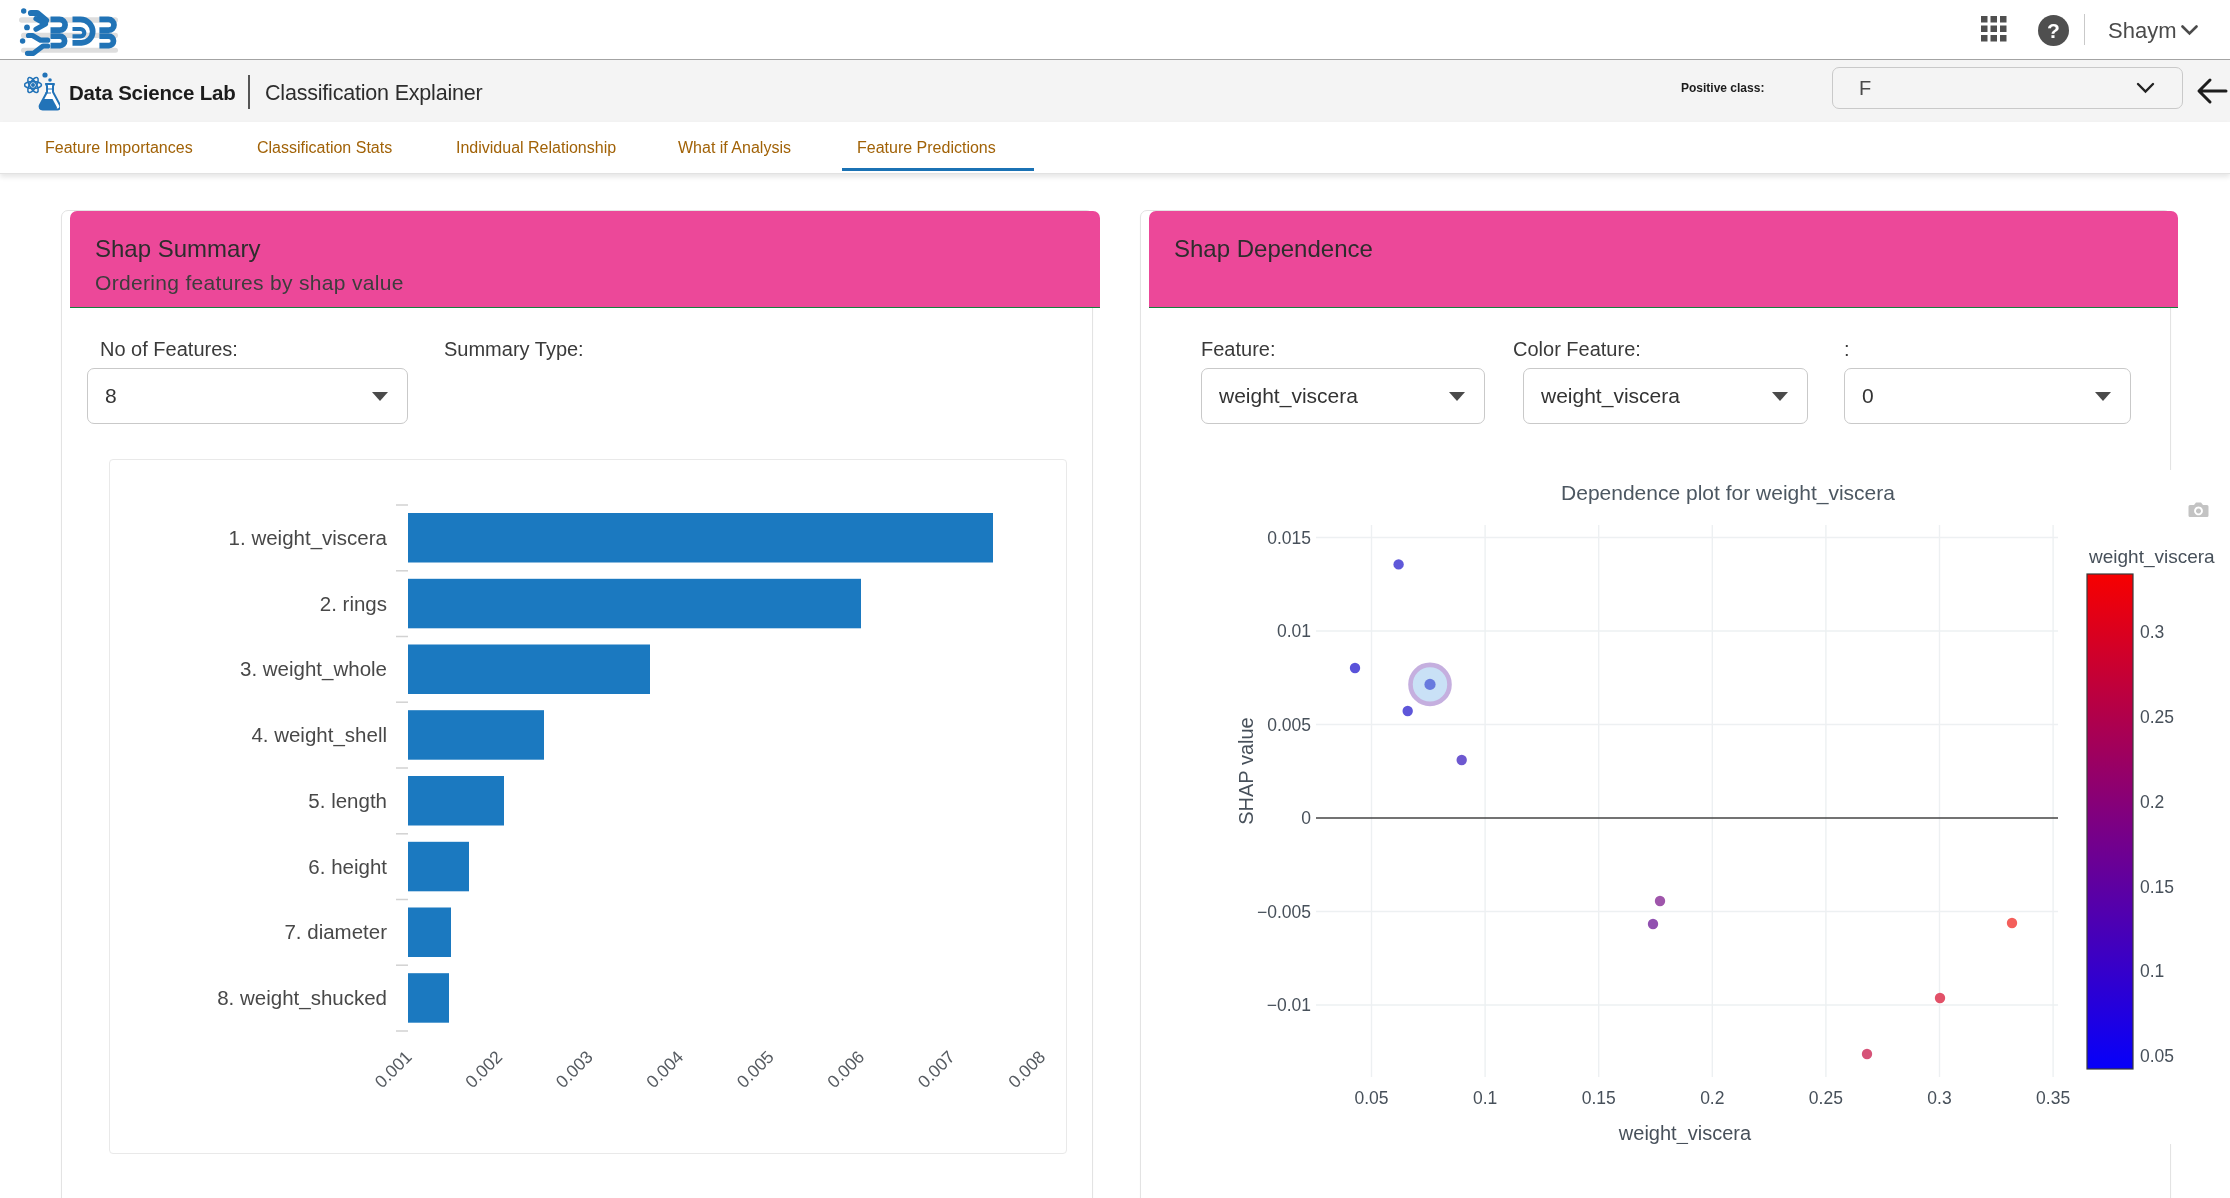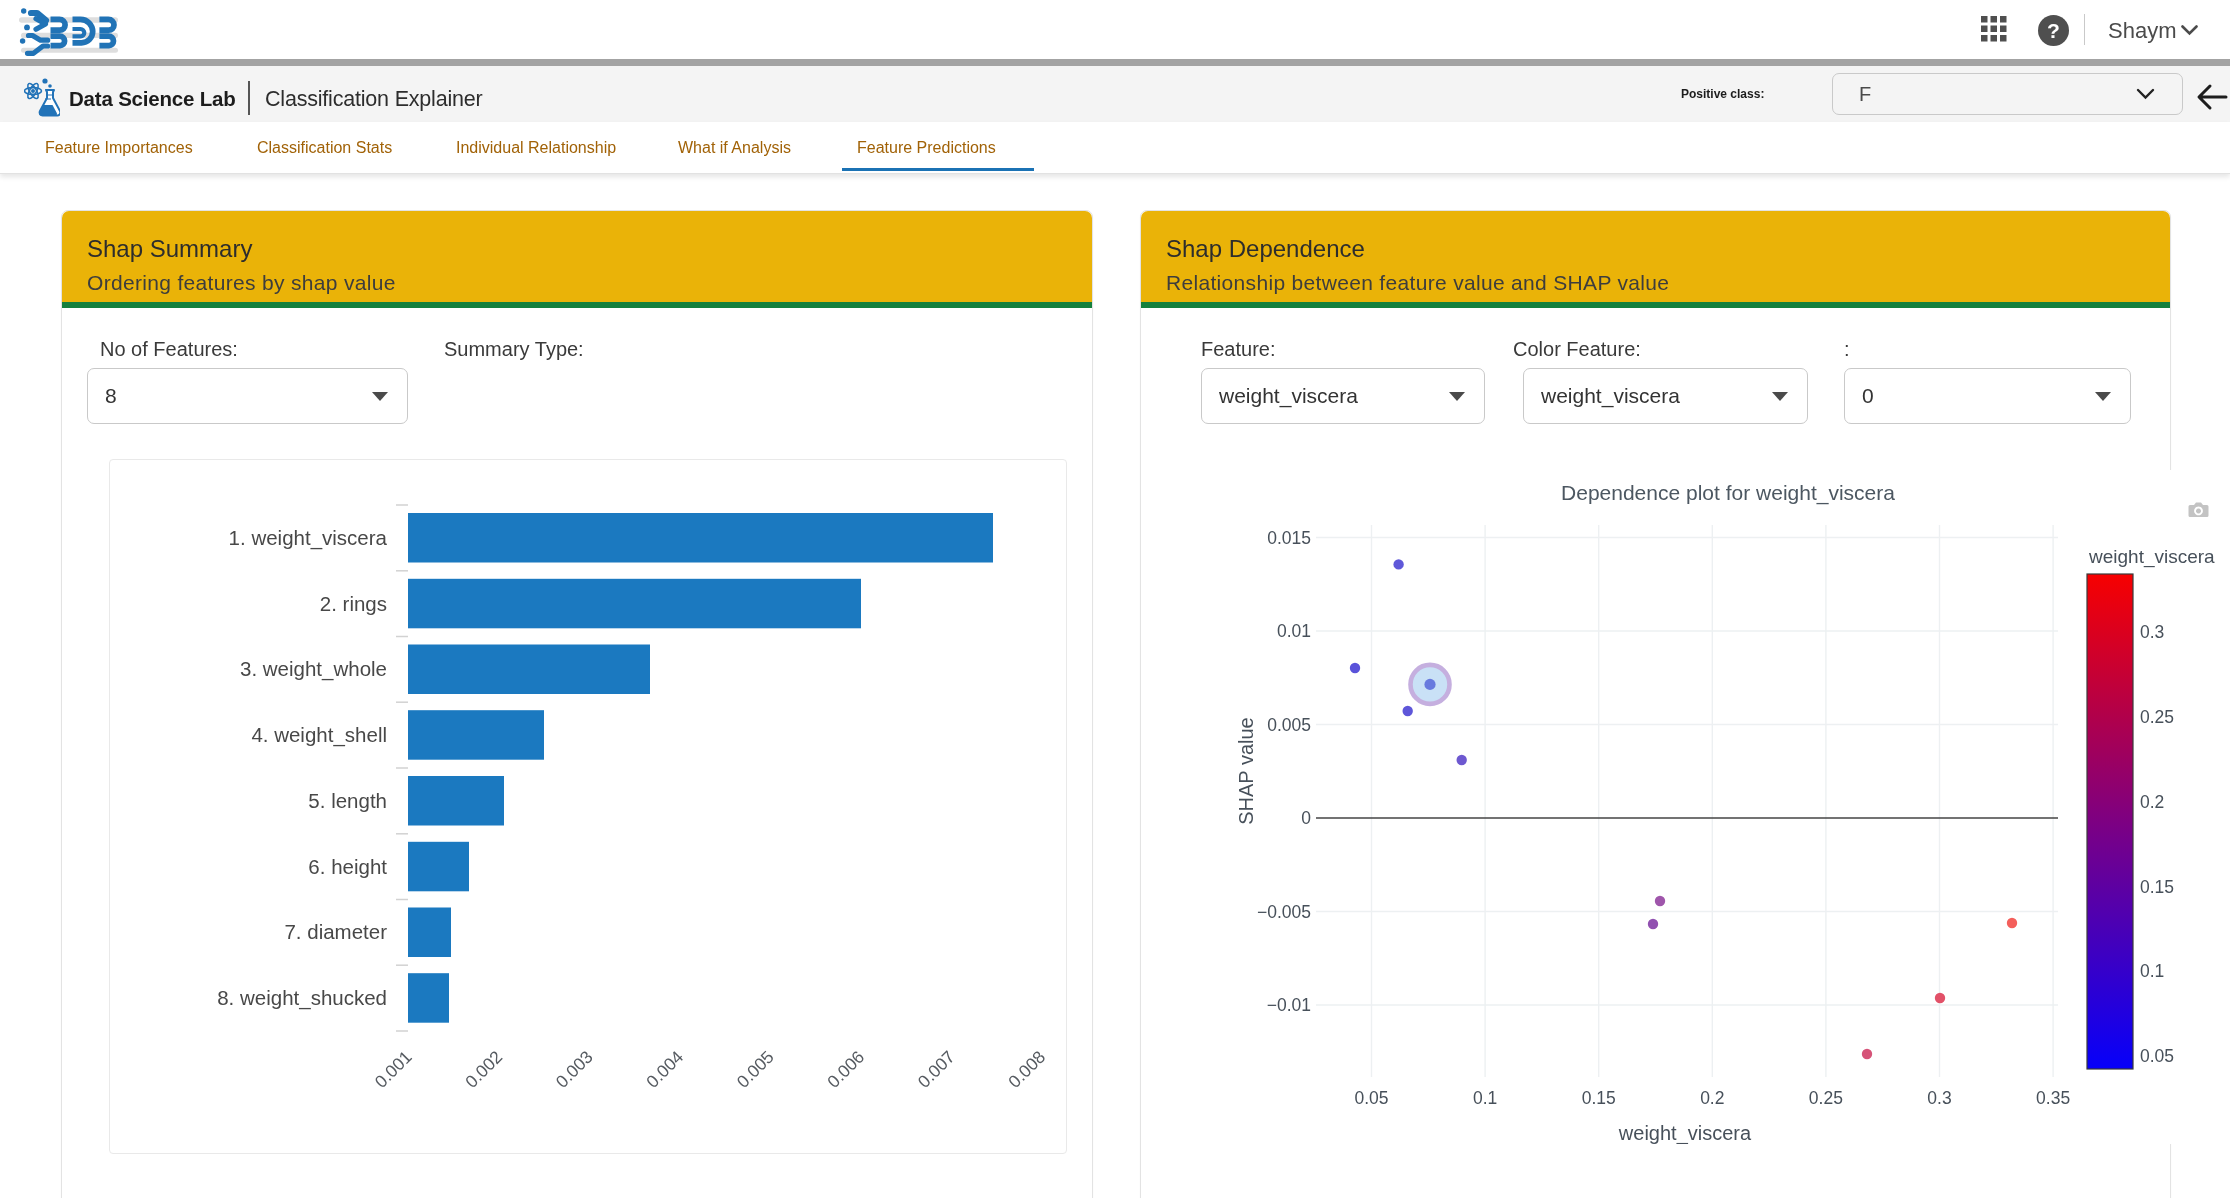--- a/index.html
+++ b/index.html
@@ -1,36 +1,36 @@
 <!DOCTYPE html>
 <html><head>
 <meta charset="utf-8">
 <style>
 *{margin:0;padding:0;box-sizing:border-box}
 html,body{width:2230px;height:1198px;overflow:hidden}
 body{font-family:"Liberation Sans",sans-serif;background:#fff;position:relative}
 .abs{position:absolute}
 
 .topbar{position:absolute;left:0;top:0;width:2230px;height:59px;background:#fff}
-.subbar{position:absolute;left:0;top:59px;width:2230px;height:63px;background:#f4f4f4;border-top:7px solid #a3a3a3}
+.subbar{position:absolute;left:0;top:59px;width:2230px;height:63px;background:#f4f4f4;border-top:1px solid #a3a3a3}
 .tabsbar{position:absolute;left:0;top:122px;width:2230px;height:52px;background:#fff;border-bottom:1px solid #e2e2e2;box-shadow:0 3px 5px rgba(0,0,0,0.10)}
 .tab{position:absolute;top:0;height:52px;line-height:52px;font-size:16px;color:#a16207;white-space:nowrap}
 .underline{position:absolute;left:842px;top:46px;width:192px;height:3px;background:#1b72b4}
 .dsl-title{position:absolute;left:69px;top:21px;font-size:20.5px;font-weight:bold;color:#1c1c1c;letter-spacing:-0.2px}
 .dsl-sub{position:absolute;left:265px;top:21px;font-size:21.5px;color:#2d2d2d;letter-spacing:-0.2px}
 .vdiv1{position:absolute;left:248px;top:15px;width:2px;height:34px;background:#555}
 .poscls{position:absolute;left:1681px;top:21px;font-size:12px;font-weight:bold;color:#1c1c1c}
 .possel{position:absolute;left:1832px;top:7px;width:351px;height:42px;background:#f4f4f4;border:1px solid #c9c9c9;border-radius:7px}
 .possel .val{position:absolute;left:26px;top:9px;font-size:20px;color:#4a4a4a}
 .shaym{position:absolute;left:2108px;top:18px;font-size:22px;color:#4b4b4b}
 
 .card{position:absolute;background:#fff;border:1px solid #e3e3e3;border-radius:7px;box-shadow:0 1px 2px rgba(0,0,0,0.04)}
 .cardL{left:61px;top:210px;width:1032px;height:1020px}
 .cardR{left:1140px;top:210px;width:1031px;height:1020px}
-.chead{position:absolute;left:0;top:0;width:100%;height:97px;background:#eab308;border-bottom:6px solid #15803d;border-radius:7px 7px 0 0}
+.chead{position:absolute;left:8px;top:0;width:100%;height:97px;background:#ec4899;border-bottom:1px solid #15803d;border-radius:7px 7px 0 0}
 .ctitle{position:absolute;left:25px;top:24px;font-size:24px;color:#2d2d2d}
 .csub{position:absolute;left:25px;top:60px;font-size:21px;color:#3d3d3d;letter-spacing:0.32px}
 .lbl{position:absolute;font-size:20px;color:#3a3a3a}
 .sel{position:absolute;height:56px;background:#fff;border:1px solid #c9c9c9;border-radius:7px}
 .sel .tx{position:absolute;left:17px;top:15px;font-size:21px;color:#333}
 .caret{position:absolute;top:23px;width:0;height:0;border-left:8px solid transparent;border-right:8px solid transparent;border-top:9px solid #4a4a4a}
 .innerbox{position:absolute;left:47px;top:248px;width:958px;height:695px;border:1px solid #e9e9e9;border-radius:4px}
 </style>
 </head>
 <body>
@@ -167,21 +167,20 @@
     <text x="755.5" y="598" font-size="17.5" fill="#565b61" text-anchor="end" transform="rotate(-45 755.5 598)">0.006</text>
     <text x="846.0" y="598" font-size="17.5" fill="#565b61" text-anchor="end" transform="rotate(-45 846.0 598)">0.007</text>
     <text x="936.5" y="598" font-size="17.5" fill="#565b61" text-anchor="end" transform="rotate(-45 936.5 598)">0.008</text>
   </svg>
   </div>
 </div>
 
 <div class="card cardR">
   <div class="chead">
       <div class="ctitle">Shap Dependence</div>
-      <div class="csub">Relationship between feature value and SHAP value</div>
     </div>
   <div class="lbl" style="left:60px;top:127px">Feature:</div>
   <div class="sel" style="left:60px;top:157px;width:284px">
       <div class="tx">weight_viscera</div>
       <div class="caret" style="left:247px"></div>
     </div>
   <div class="lbl" style="left:372px;top:127px">Color Feature:</div>
   <div class="sel" style="left:382px;top:157px;width:285px">
       <div class="tx">weight_viscera</div>
       <div class="caret" style="left:248px"></div>

